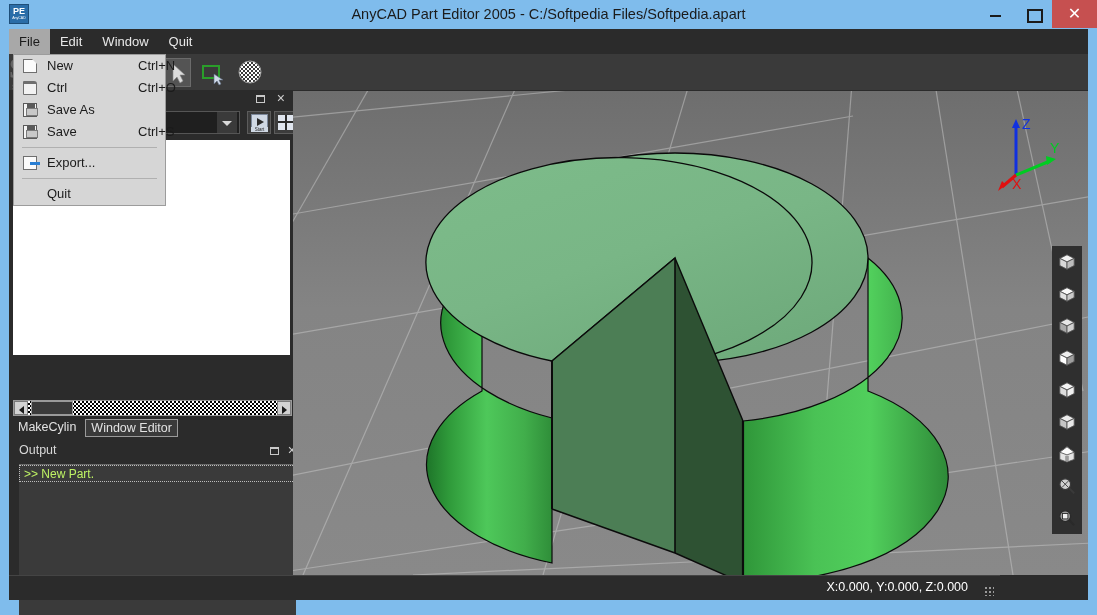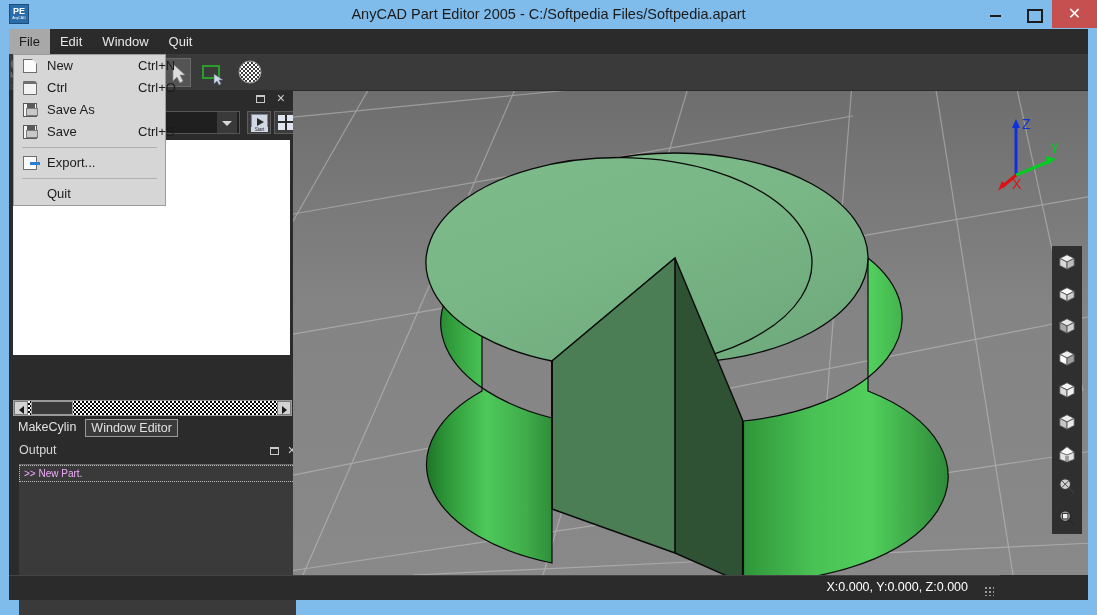--- a/index.html
+++ b/index.html
@@ -212,21 +212,21 @@
   #output-head { position:relative; height:20px; color:#d8d8d8; font-size:12.5px; }
   #output-head .ttl { position:absolute; left:10px; top:2px; }
   #output-head .float-btn { position:absolute; right:24px; top:4px; }
   #output-head .close-btn { position:absolute; right:7px; top:1px; font-size:14px; color:#cfcfcf;}
   #output-list {
     position:absolute; left:10px; top:23px; width:277px; height:185px;
     background:#3a3a3a; border-top:1px solid #6a6a6a;
   }
   #output-first {
     position:relative; margin:0; width:276px; height:17px;
-    border:1px dotted #bdbdbd; color:#f0abfc; font-size:10px; padding-left:4px; line-height:16px;
+    border:1px dotted #bdbdbd; color:#bef264; font-size:12px; padding-left:4px; line-height:16px;
   }
 
   
   #viewport {
     position:absolute; left:284px; top:37px; width:795px; height:484px;
     background:#808080; overflow:hidden;
   }
   #vp-grad {
     position:absolute; left:0; top:0; width:795px; height:484px;
     background: linear-gradient(to bottom, #6e6e6e 0%, #848484 45%, #898989 100%);

